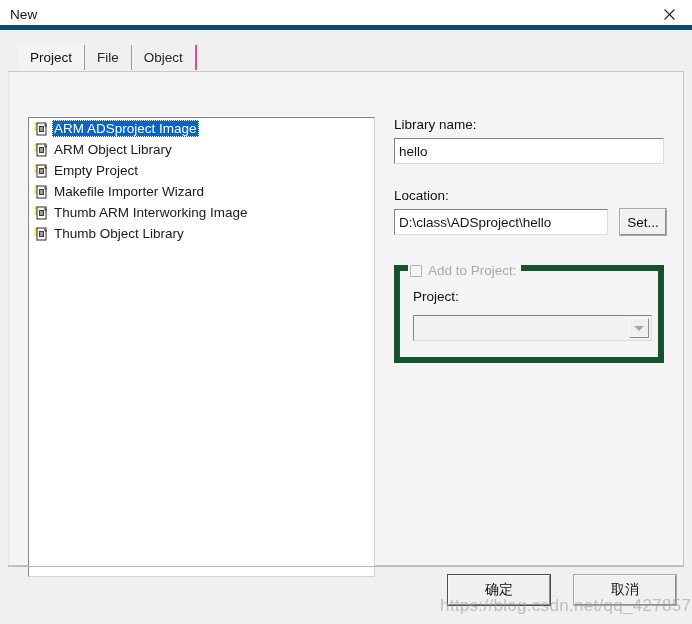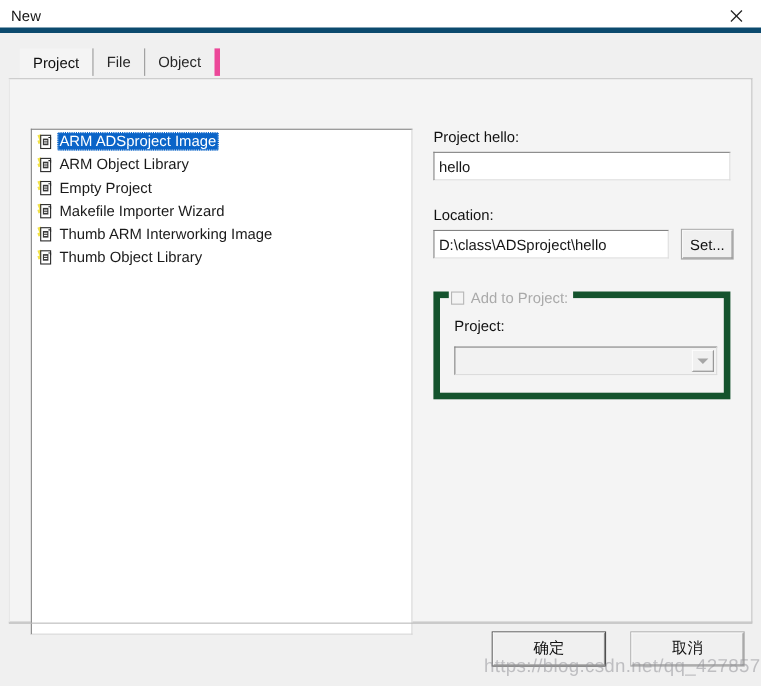--- a/index.html
+++ b/index.html
@@ -53,41 +53,41 @@
     width: 692px; height: 594px;
     background: #f0f0f0;
   }
 
   
   .tabstrip {
     position: absolute;
     left: 18px; top: 14px;
     height: 27px;
     display: flex;
-    align-items: flex-start;
+    align-items: center;
   }
   .tab {
     position: relative;
     height: 25px;
     padding: 0 12px;
     display: flex;
     align-items: center;
     font-size: 13.5px;
     color: #1b1b1b;
     background: #f4f4f4;
     box-sizing: border-box;
     white-space: nowrap;
     cursor: default;
   }
   .tab.inactive {
     border-left: 1px solid #9a9a9a;
     background: #f0f0f0;
     color: #262626;
   }
-  .tab.inactive.last { border-right: 5px solid #ec4899; }
+  .tab.inactive.last { border-right: 2px solid #ec4899; }
   .tab.active {
     background: #f4f4f4;
     height: 27px;
     font-weight: normal;
     color: #101010;
   }
 
   
   .tabpanel {
     position: absolute;
@@ -396,21 +396,21 @@
               <rect x="7" y="6.5" width="3" height="1" fill="#ffffff"></rect>
               <rect x="7" y="8.5" width="3" height="1" fill="#ffffff"></rect>
               <path d="M11 4 L13 4 L13 6" fill="none" stroke="#2a2a2a" stroke-width="1"></path>
             </svg></span>
           <span class="li-label">Thumb Object Library</span>
         </div>
       </div>
 
     <div class="right-col">
 
-      <div class="field-label">Project hello:</div>
+      <div class="field-label">Library name:</div>
       <input class="textinput" type="text" value="hello" style="">
 
       <div class="field-label" style="margin-top:24px;">Location:</div>
       <div class="loc-row">
         <input class="textinput loc" type="text" value="D:\class\ADSproject\hello" style="">
         <button class="btn btn-set">Set...</button>
       </div>
 
       
       <div class="groupbox">

